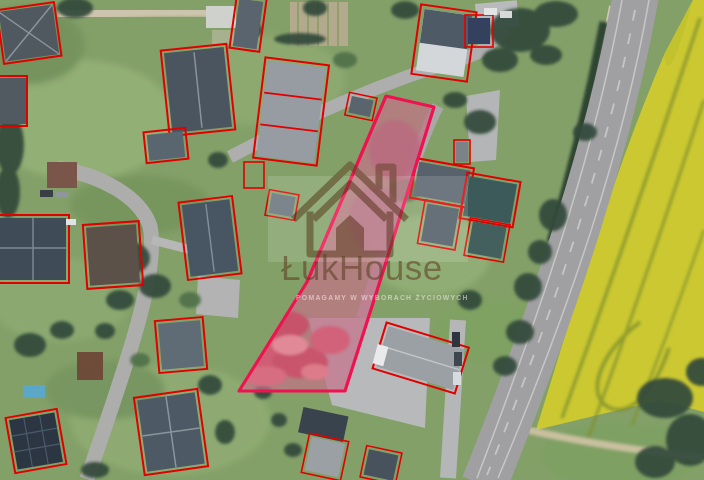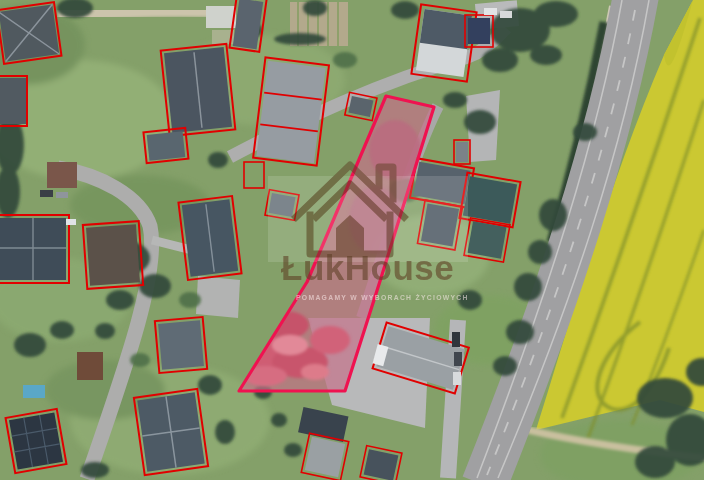--- a/index.html
+++ b/index.html
@@ -5,21 +5,21 @@
   html,body{margin:0;padding:0;background:#222;}
   #stage{
     position:relative;width:704px;height:480px;overflow:hidden;
     font-family:"Liberation Sans",sans-serif;
     background:var(--grass,#84a069);
   }
   #stage svg{position:absolute;left:0;top:0;}
   .bout{fill:none;stroke:var(--building-outline,#e10000);stroke-width:2;}
   .boutThin{fill:none;stroke:var(--building-outline,#e10000);stroke-width:1.6;}
   .wm{position:absolute;color:var(--watermark,#5d3f24);white-space:nowrap;user-select:none;}
-  .wm-brand{left:281px;top:248px;font-size:35px;font-weight:bold;letter-spacing:.5px;opacity:.58;}
+  .wm-brand{left:281px;top:248px;font-size:35px;font-weight:normal;letter-spacing:.5px;opacity:.58;}
   .wm-sub{left:288px;top:281px;font-size:11px;font-weight:bold;letter-spacing:4.2px;opacity:.5;}
   .wm-tag{left:296px;top:294px;font-size:6.8px;letter-spacing:1.3px;color:#fdeeee;opacity:.55;font-weight:bold;}
 </style>
 </head>
 <body>
 
 <div id="stage">
 <svg width="704" height="480" viewBox="0 0 704 480">
   <defs>
     <filter id="soft">

